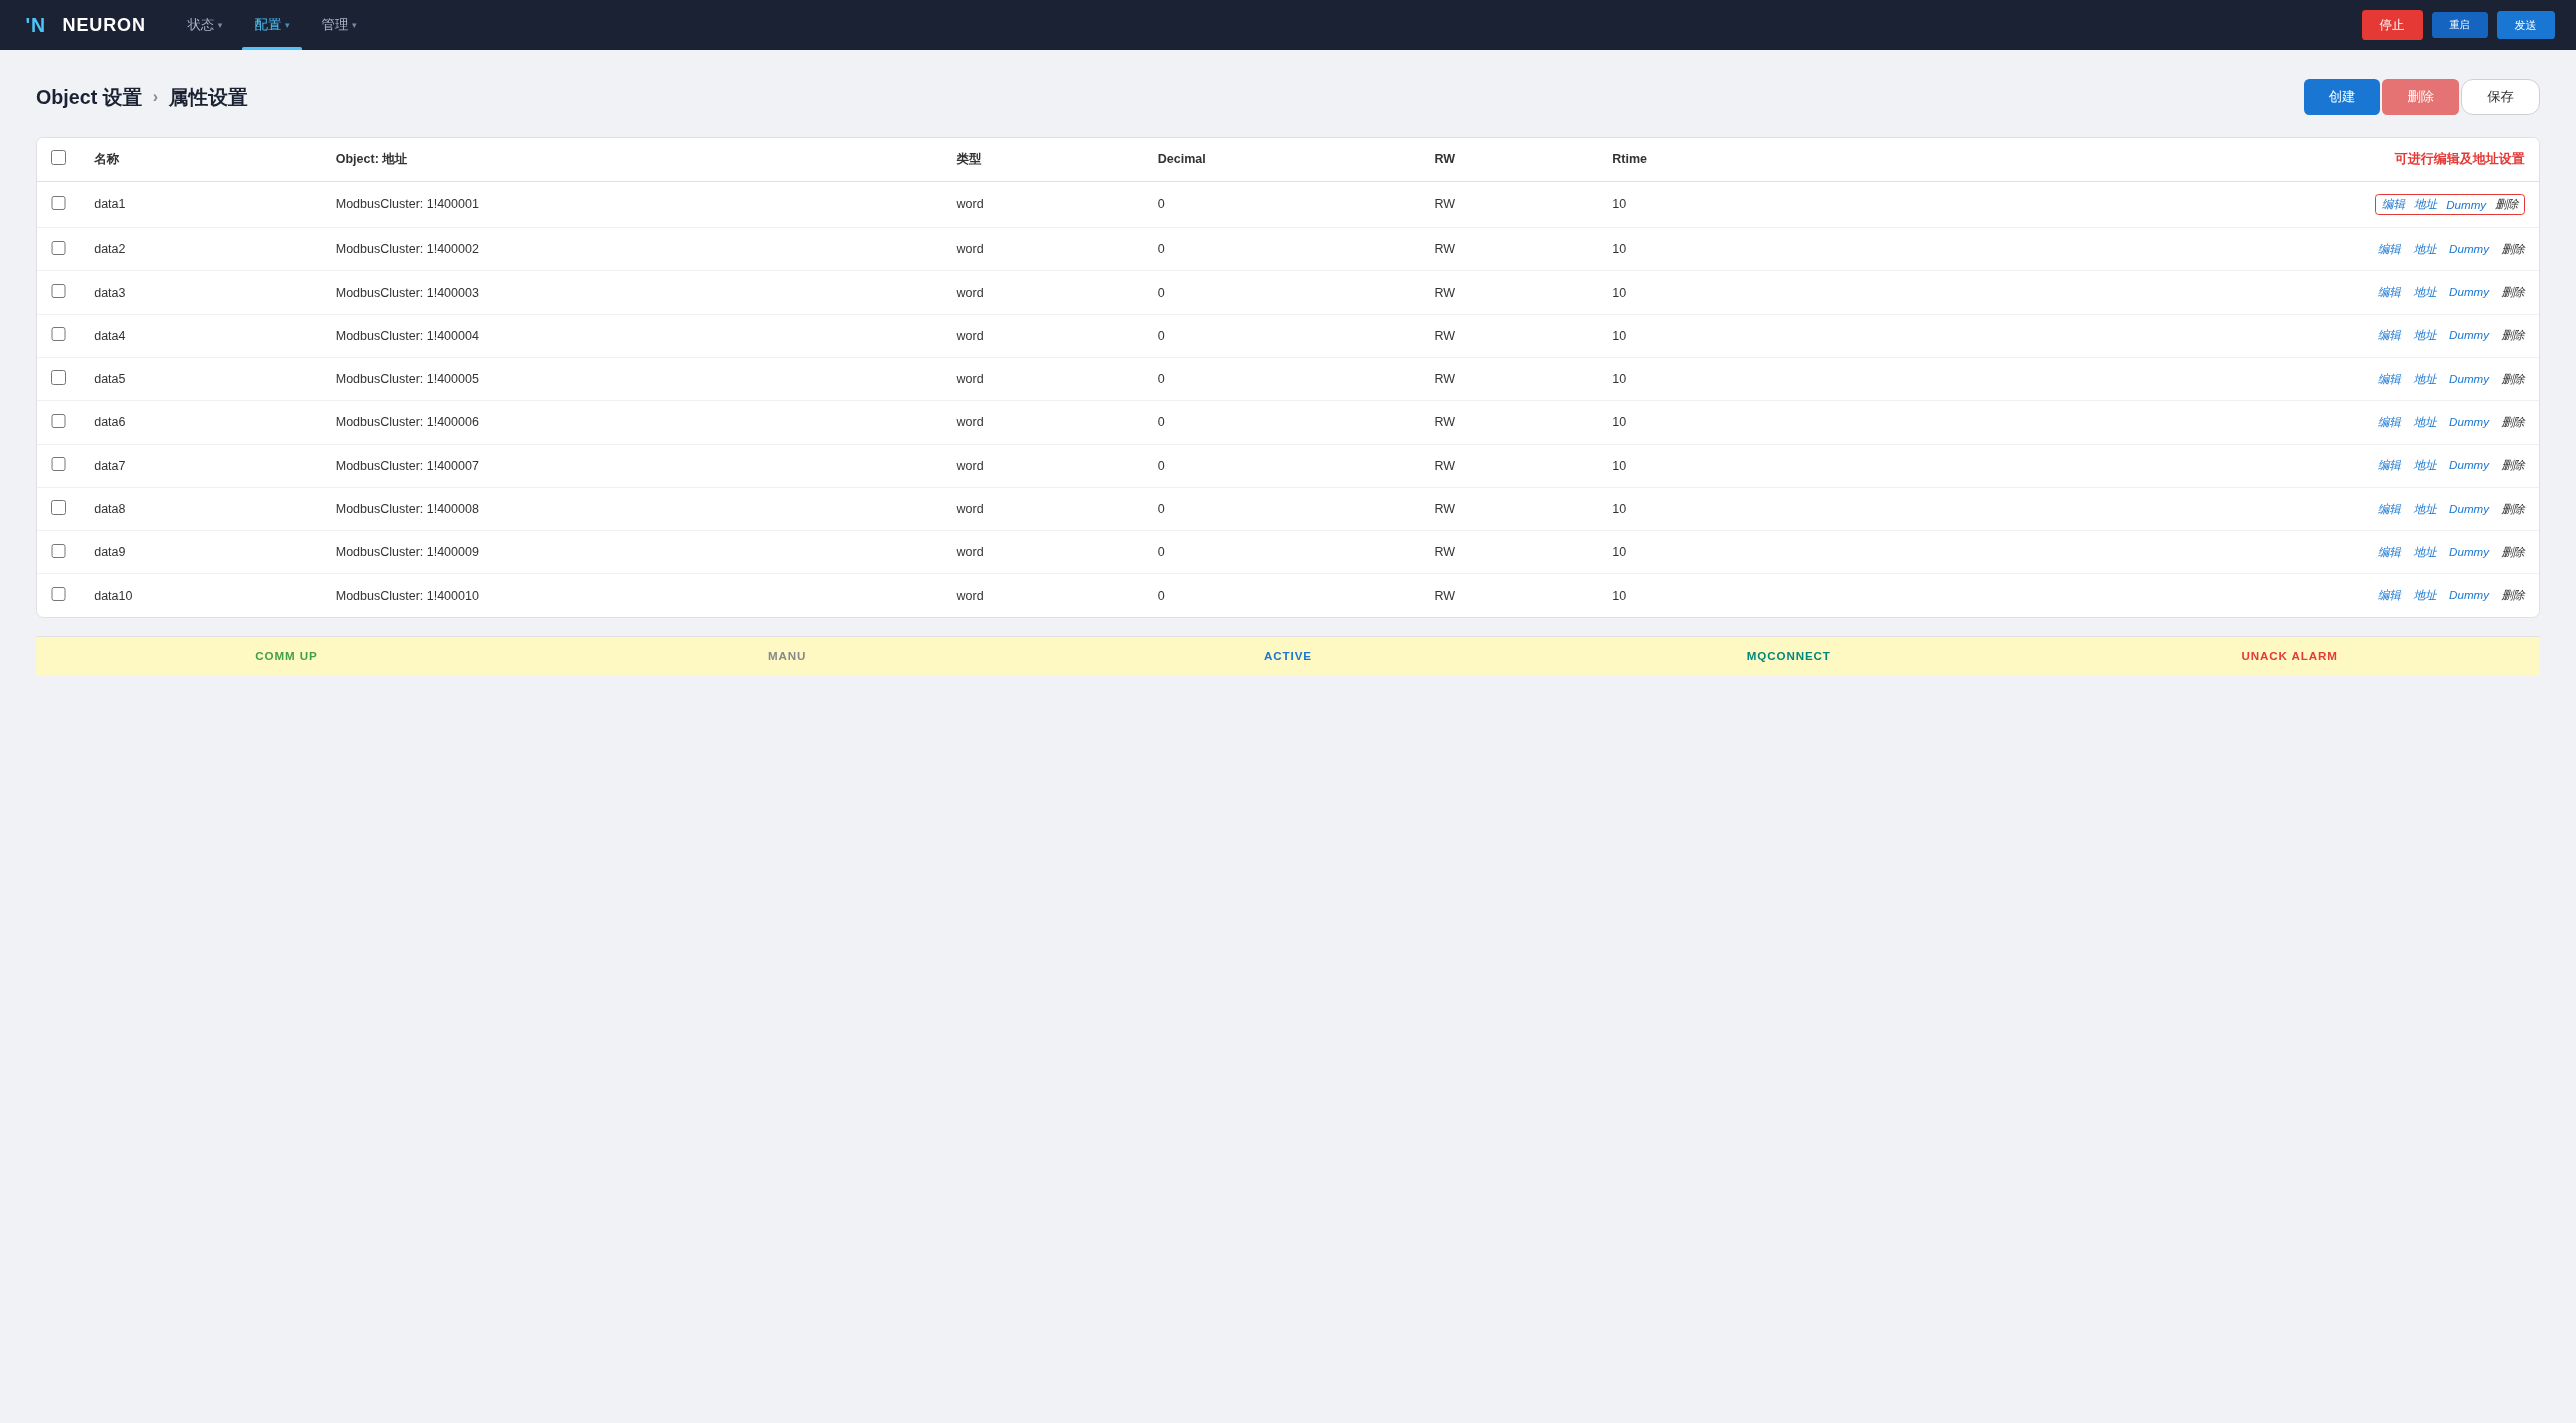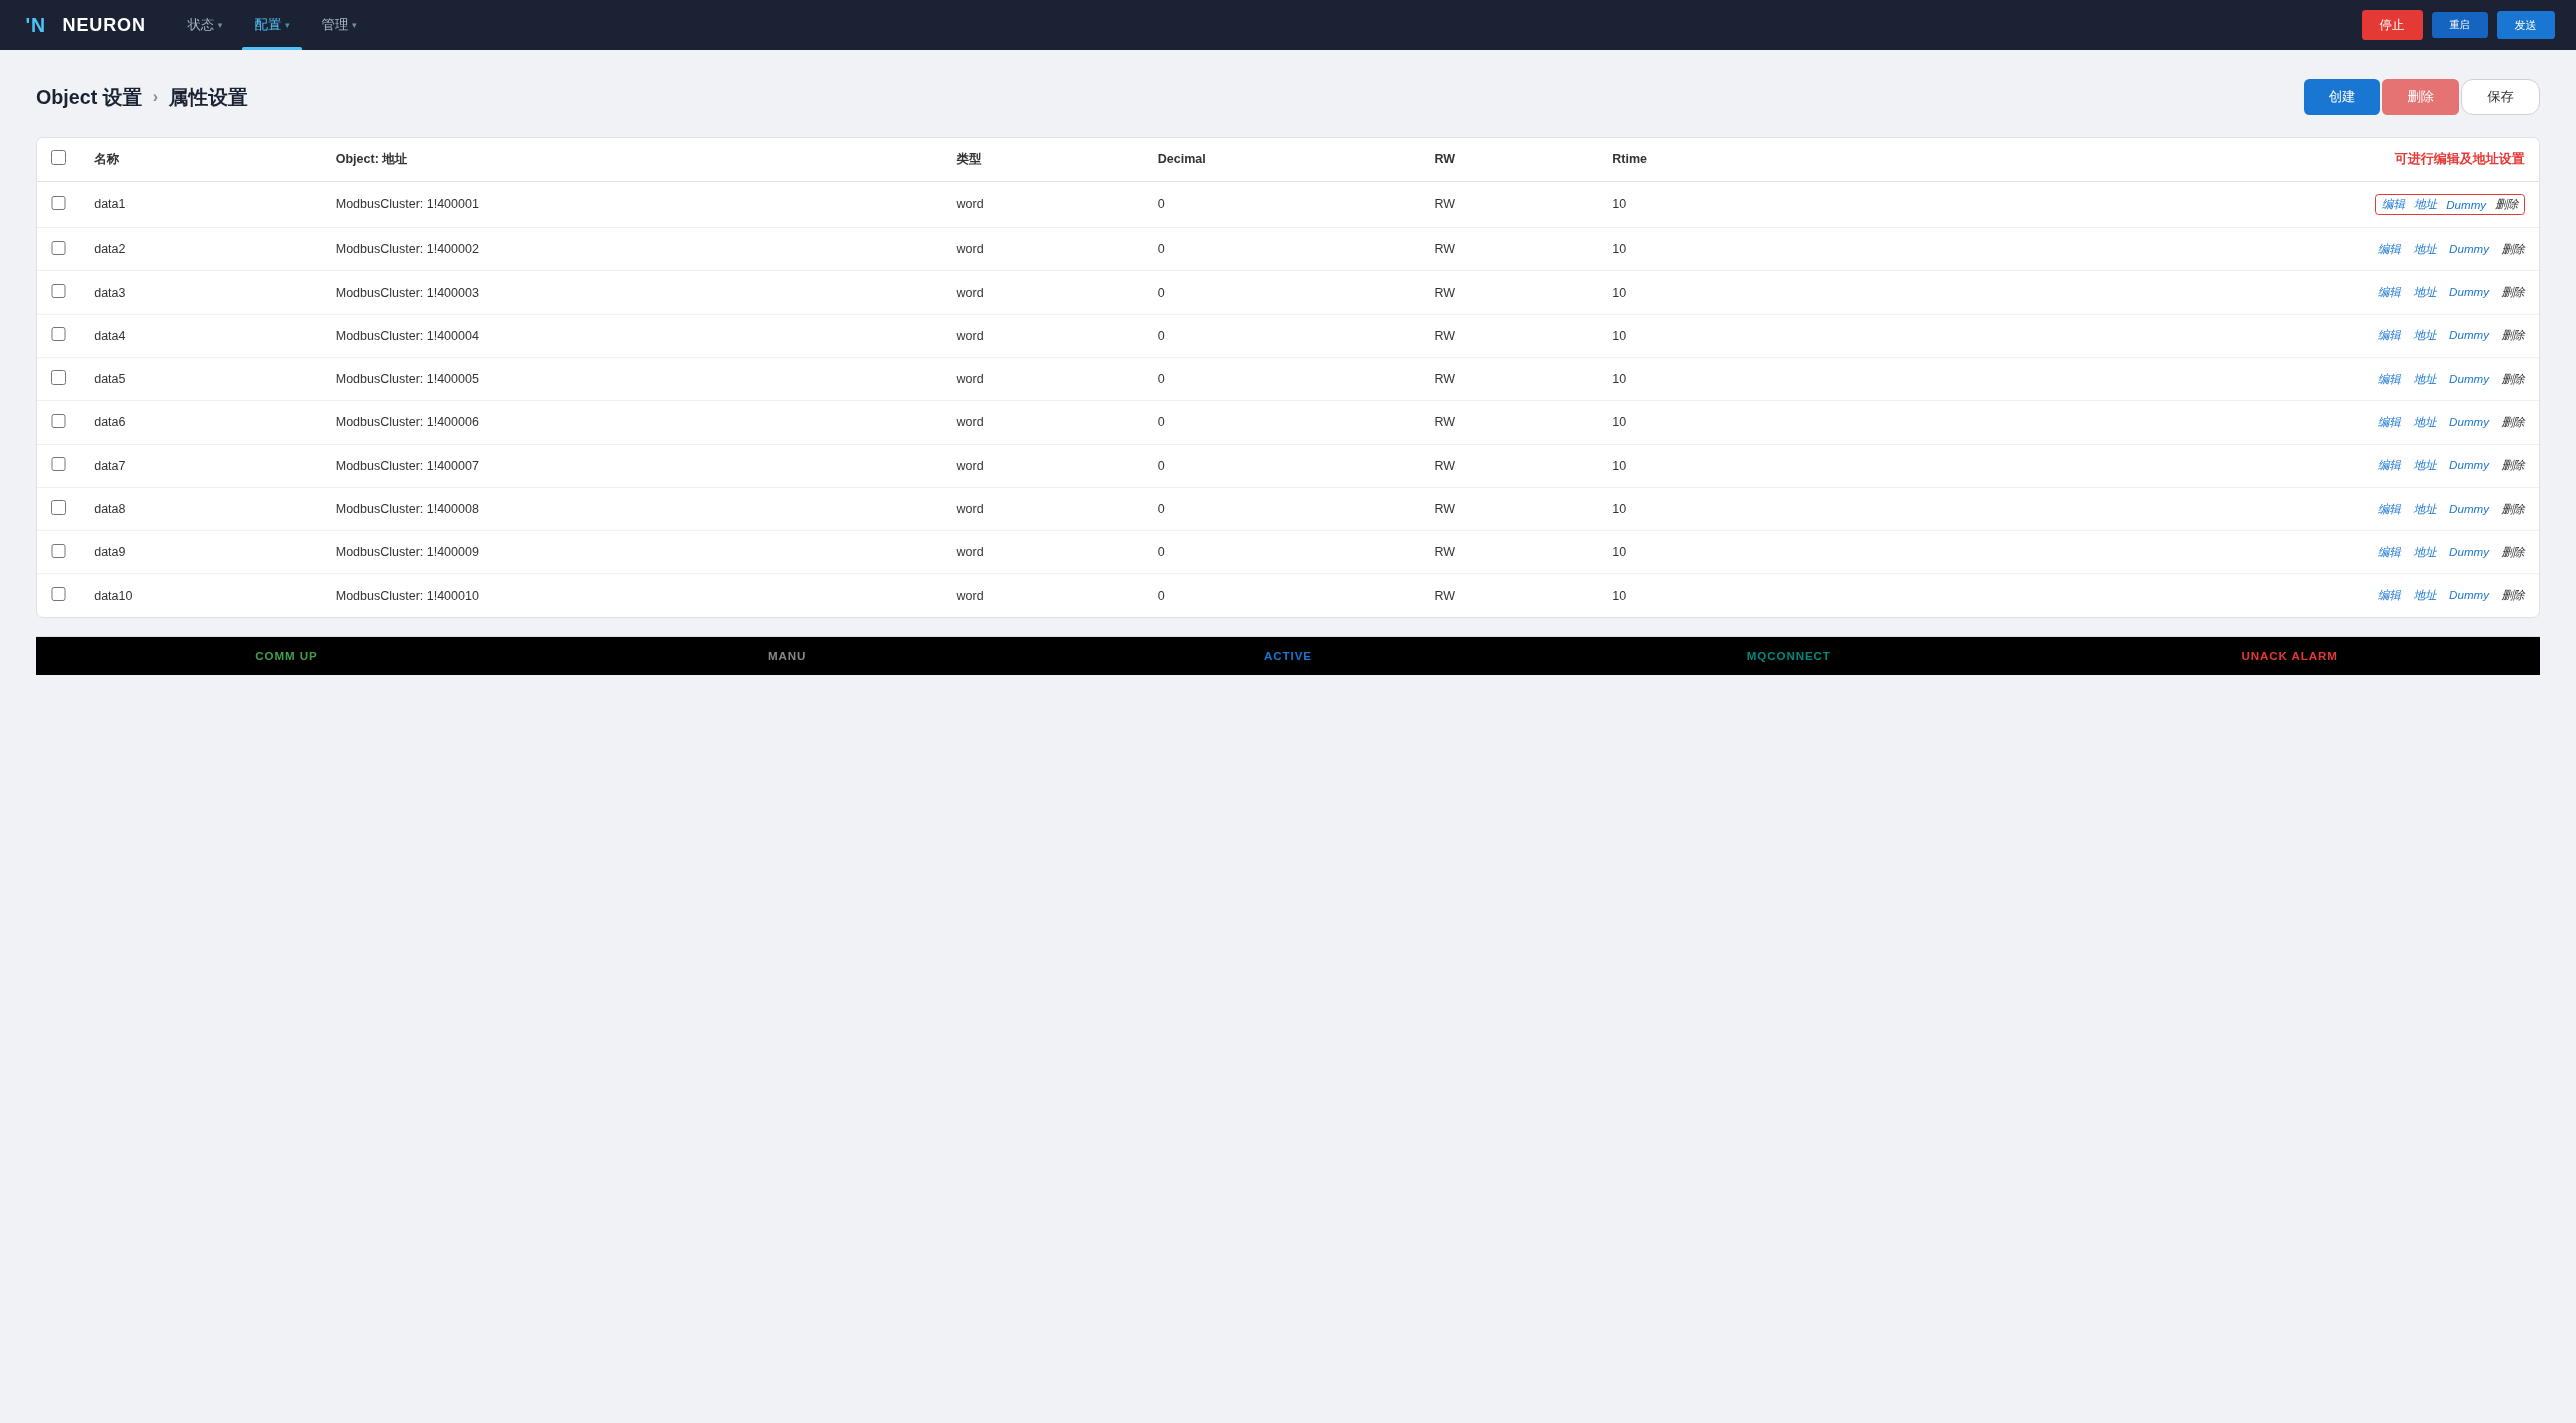--- a/index.html
+++ b/index.html
@@ -218,21 +218,21 @@
       border-radius: 3.6px;
       padding: 1.8px 5.4px;
     }
     .row-highlighted .action-cell-inner .action-link {
       margin-left: 5.4px;
     }
     .row-highlighted .action-cell-inner .action-link:first-child { margin-left: 0; }
 
     
     .status-bar {
-      background: #000000;
+      background: #fef9c3;
       border-top: 0.9px solid #e0e0e0;
       display: flex;
       align-items: center;
       padding: 12.5px 0;
       margin-top: 18px;
     }
     .status-item {
       flex: 1;
       text-align: center;
       font-size: 11.6px;

